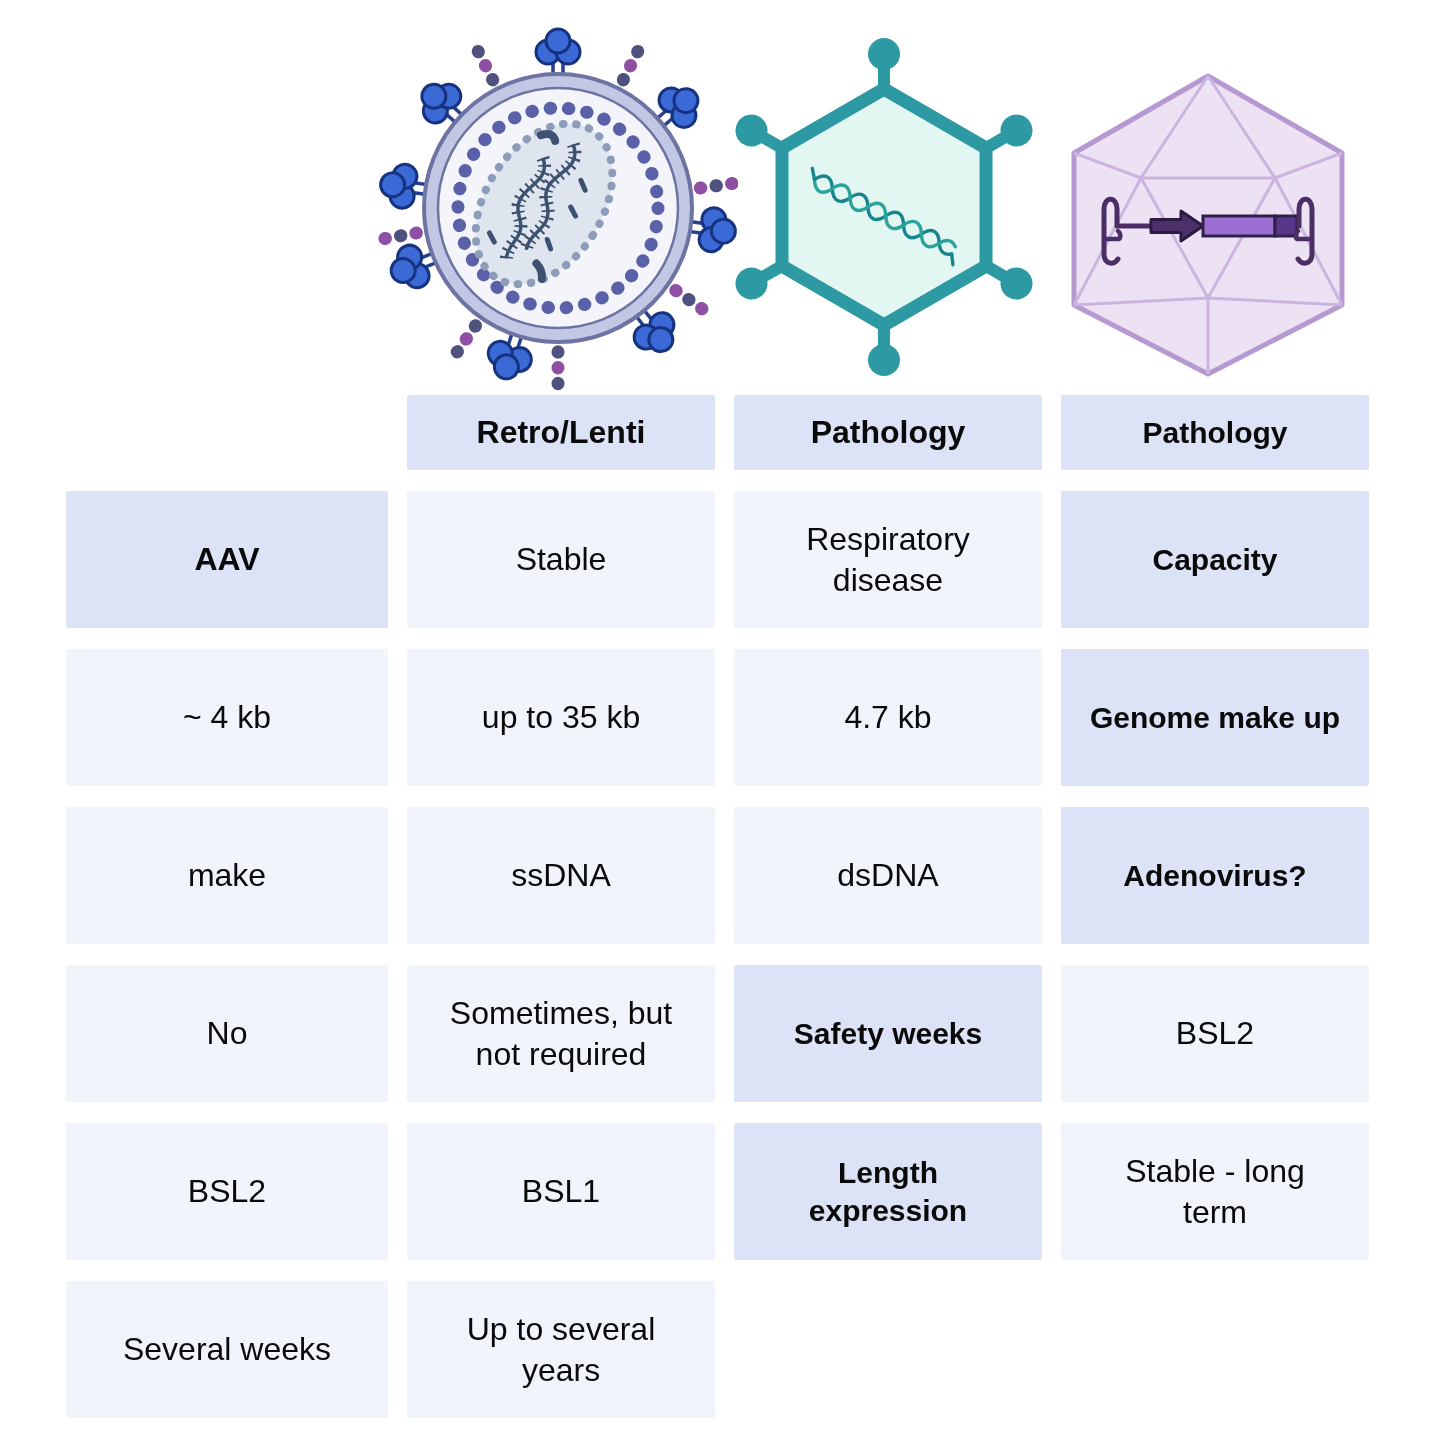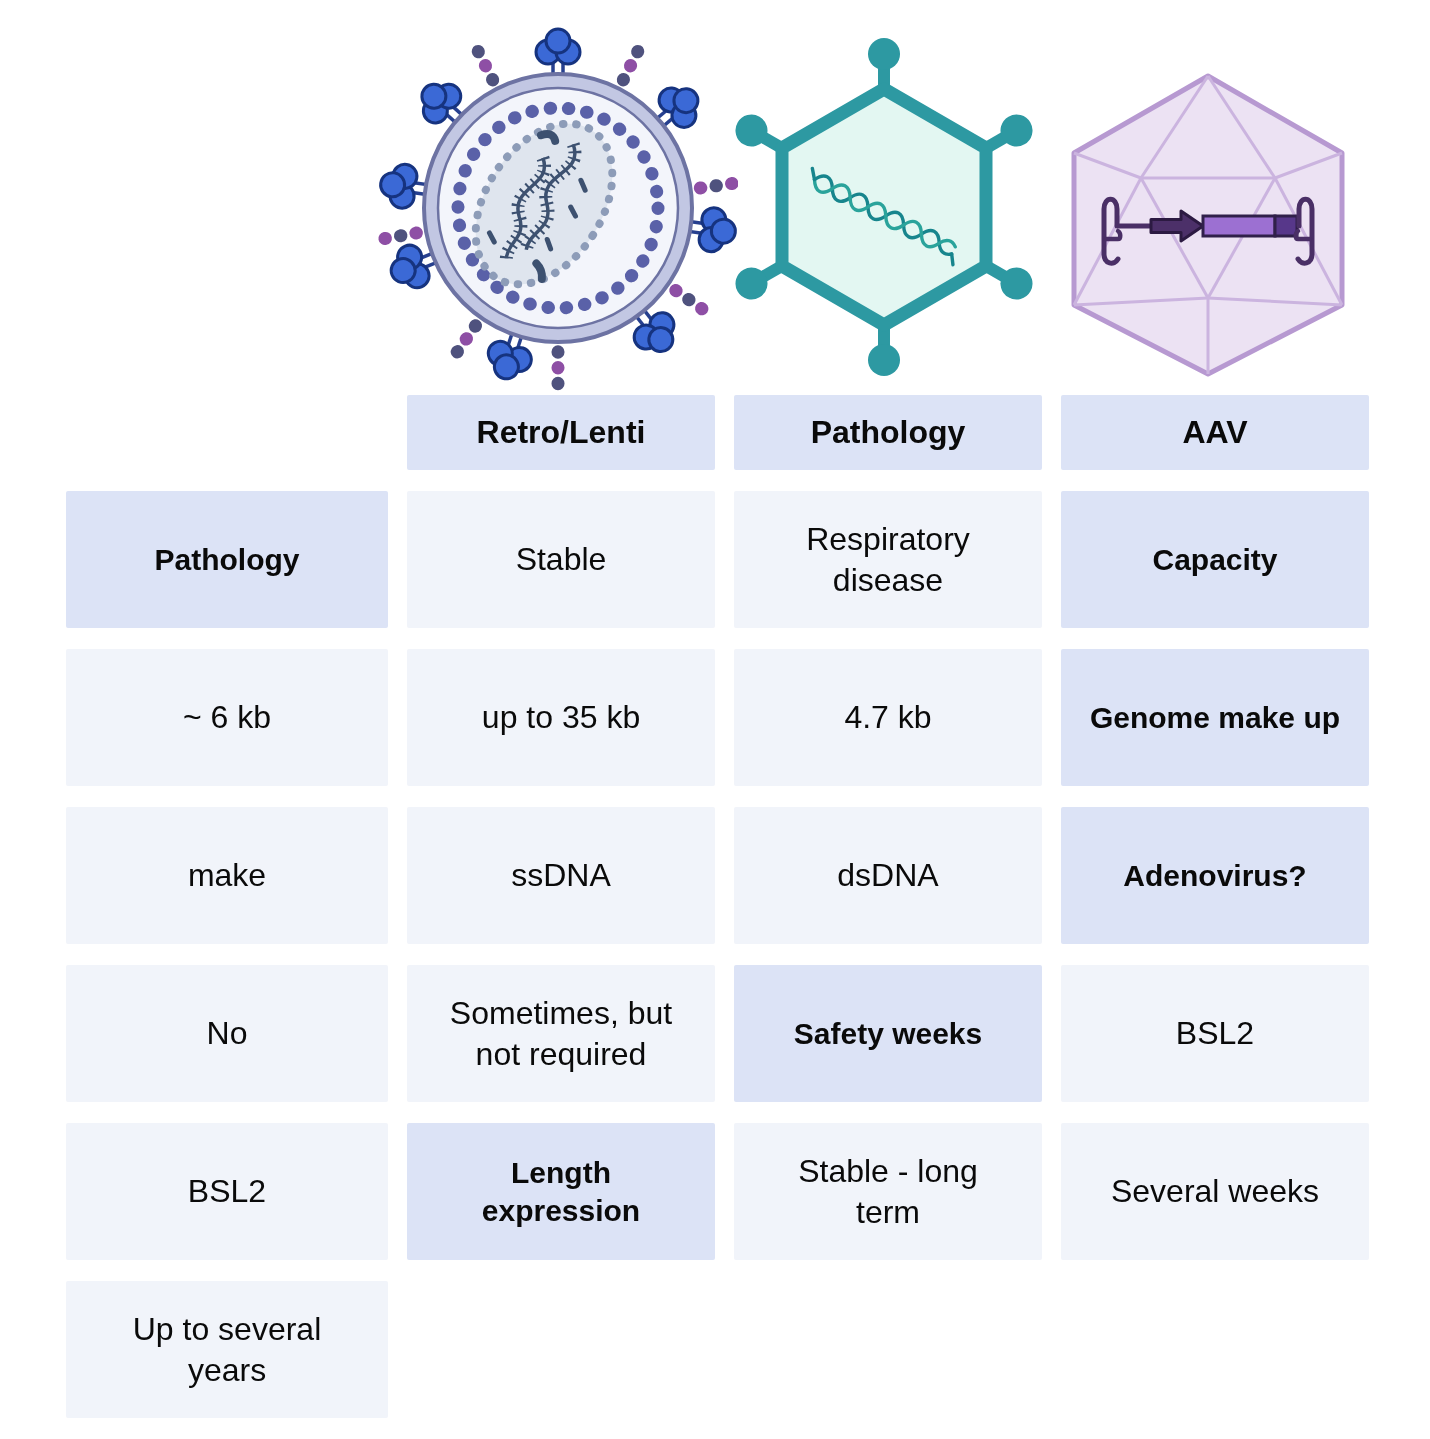--- a/index.html
+++ b/index.html
@@ -222,45 +222,46 @@
           <path d="M43,171 H55 C58,171 58,165 55,163" stroke-width="4.5"></path>
         </g>
       </g>
     </svg>
   </div>
 
   <div class="vtable">
     <div class="cell spacer"></div>
     <div class="cell head">Retro/Lenti</div>
     <div class="cell head">Pathology</div>
+    <div class="cell rlabel">Pathology</div>
+
     <div class="cell head">AAV</div>
-
-    <div class="cell rlabel">Pathology</div>
     <div class="cell data">Stable</div>
     <div class="cell data">Respiratory
 disease</div>
 
     <div class="cell rlabel">Capacity</div>
-    <div class="cell data">~ 6 kb</div>
+    <div class="cell data">~ 4 kb</div>
     <div class="cell data">up to 35 kb</div>
     <div class="cell data">4.7 kb</div>
 
     <div class="cell rlabel">Genome make up</div>
     <div class="cell data">make</div>
     <div class="cell data">ssDNA</div>
     <div class="cell data">dsDNA</div>
 
     <div class="cell rlabel">Adenovirus?</div>
     <div class="cell data">No</div>
     <div class="cell data">Sometimes, but
 not required</div>
 
     <div class="cell rlabel">Safety weeks</div>
     <div class="cell data">BSL2</div>
     <div class="cell data">BSL2</div>
+    <div class="cell data">BSL1</div>
 
     <div class="cell rlabel">Length
 expression</div>
     <div class="cell data">Stable - long
 term</div>
     <div class="cell data">Several weeks</div>
     <div class="cell data">Up to several
 years</div>
   </div>
 

